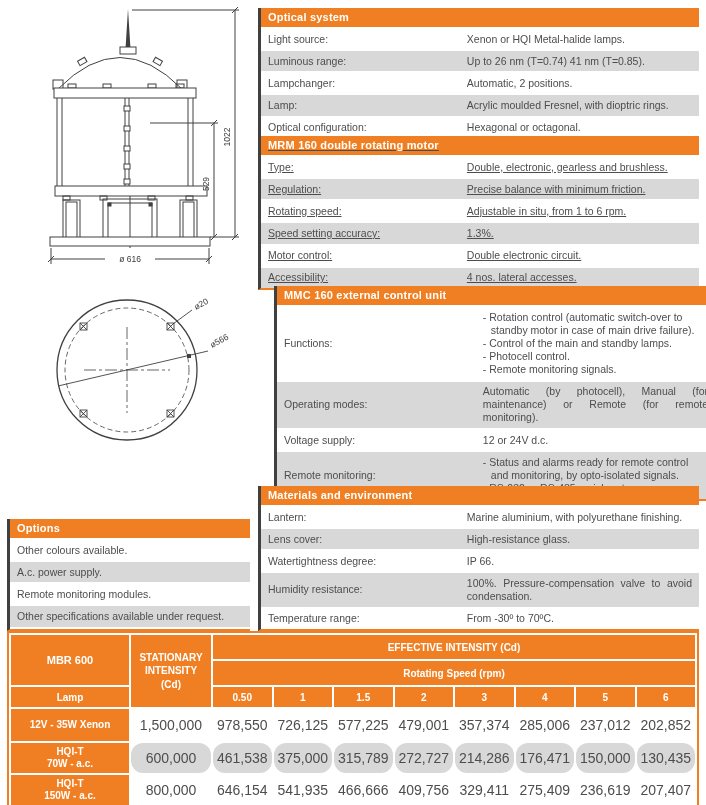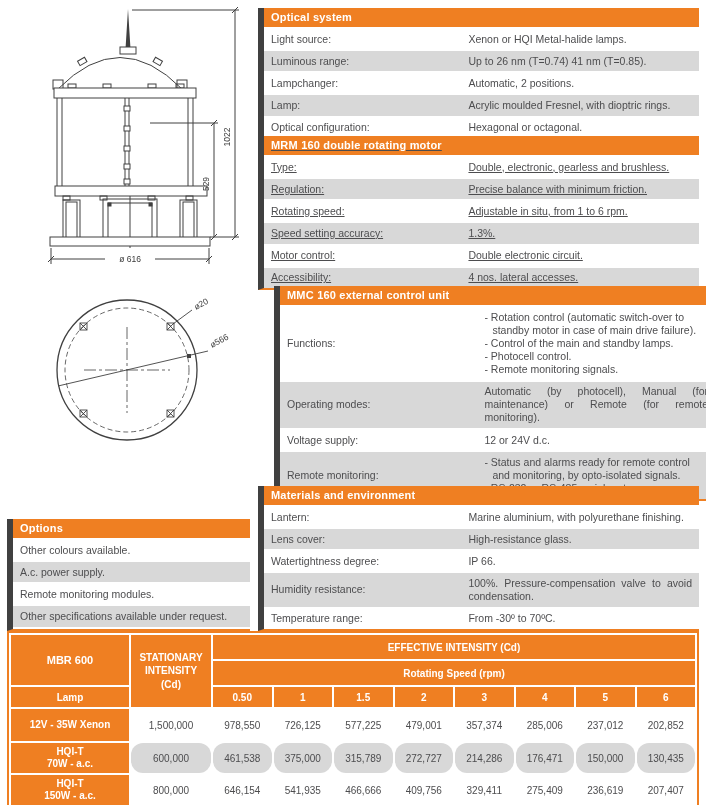--- a/index.html
+++ b/index.html
@@ -5,21 +5,21 @@
   * { margin:0; padding:0; box-sizing:border-box; }
   html,body { background:#fff; }
   body { font-family:"Liberation Sans", sans-serif; }
   #page {
     position:relative; width:706px; height:805px; background:#fff;
     overflow:hidden; color:#4d4d4f;
   }
   
   .spec-table {
     position:absolute;
-    border-left:6px solid #404040;
+    border-left:3px solid #404040;
     border-bottom:2px solid #ef7f22;
     background:#fff;
   }
   .spec-header {
     background:#ef7f22; color:#fff; font-weight:bold; font-size:11px;
     padding:3px 7px 4px 7px; margin-bottom:2px; letter-spacing:.2px;
   }
   .spec-row { display:flex; align-items:center; margin-bottom:2px; font-size:10.5px; line-height:1.25; }
   .spec-row:last-child { margin-bottom:0; }
   .spec-row.alt { background:#d8d8d8; }
@@ -29,21 +29,21 @@
   .hang { padding-left:8px; text-indent:-8px; }
   .opt-item { font-size:10.5px; padding:3.5px 7px; margin-bottom:2px; line-height:1.25; }
   .opt-item.alt { background:#d8d8d8; }
   
   #intensity-table {
     position:absolute; left:7px; top:631px; width:692px;
     border-collapse:separate; border-spacing:2px; table-layout:fixed;
     border:2px solid #ef7f22; background:#fff;
   }
   #intensity-table td {
-    text-align:center; vertical-align:middle; font-size:10px;
+    text-align:center; vertical-align:middle; font-size:14px;
   }
   #intensity-table td.or {
     background:#ef7f22; color:#fff; font-weight:bold; font-size:10px;
     padding:2px 4px;
   }
   #intensity-table td.data { background:#fff; color:#4d4d4f; padding:4px 1px; }
   #intensity-table tr.alt td.data { background:#d8d8d8;border-radius:12px; }
   td.lampcell { white-space:pre-line; line-height:1.2; }
   
   .drawing { position:absolute; }

